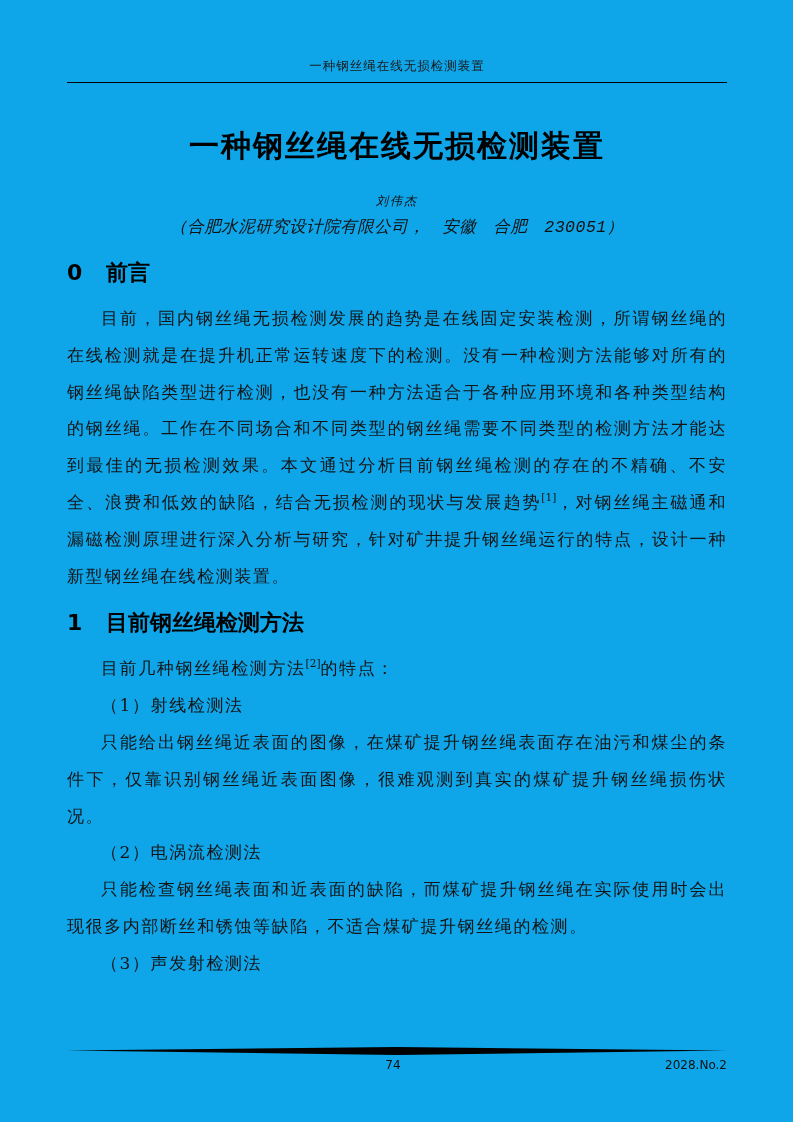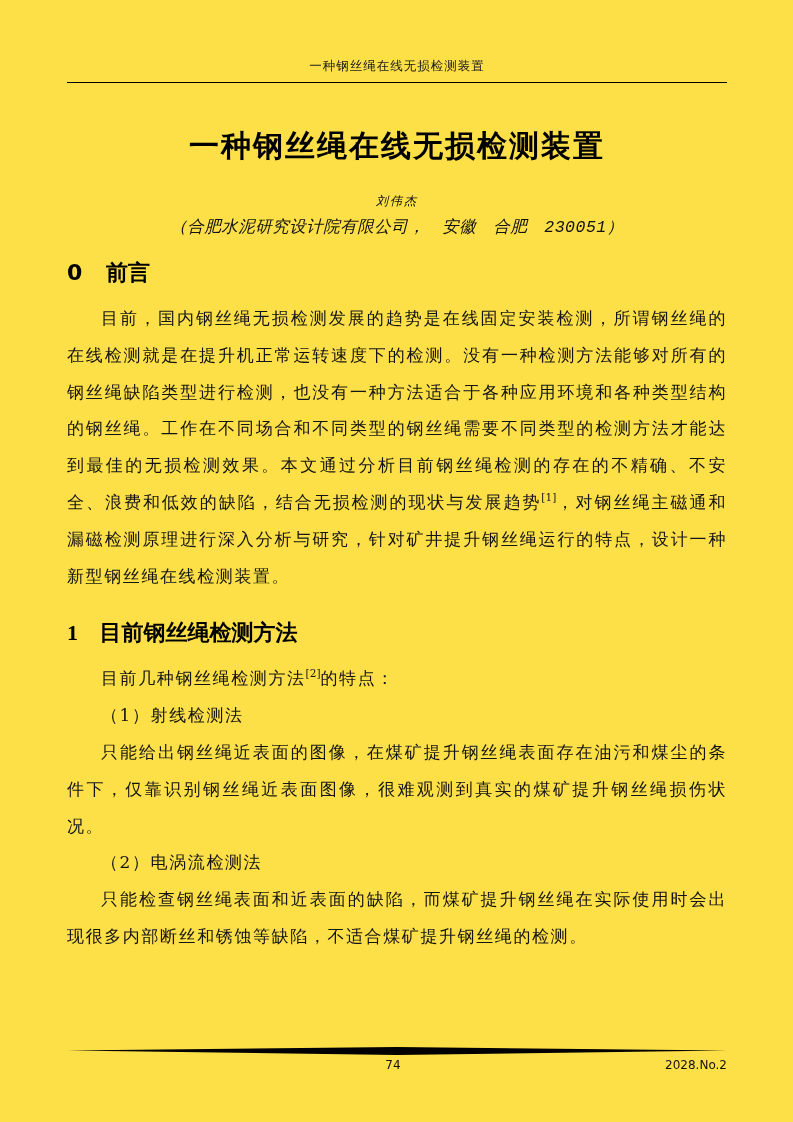--- a/index.html
+++ b/index.html
@@ -2,21 +2,21 @@
 <html><head>
 <meta charset="utf-8">
 <style>
   * { margin: 0; padding: 0; box-sizing: border-box; }
   html, body { background: #e8e8e8; }
   .page {
     position: relative;
     width: 793px;
     height: 1122px;
     margin: 0 auto;
-    background: #fde047;
+    background: #0ea5e9;
     color: #141414;
     font-family: "DejaVu Serif", serif;
     overflow: hidden;
   }
   
   .running-header {
     position: absolute;
     top: 58px;
     left: 67px;
     right: 66px;
@@ -74,21 +74,21 @@
     text-align: justify;
     text-align-last: left;
     color: #141414;
   }
   .ref-sup {
     font-size: 10.5px;
     letter-spacing: 0;
     vertical-align: super;
     line-height: 0;
   }
-  .gap-before { margin-top: 24px; font-family: Liberation Serif, serif; }
+  .gap-before { margin-top: 14px; }
   
   .footer {
     position: absolute;
     top: 1047px;
     left: 67px;
     right: 66px;
   }
   .footer-rule { display: block; width: 100%; height: 8px; }
   .footer-row {
     position: relative;
@@ -138,20 +138,21 @@
       <span class="sec-num">1</span>
       <span>目前钢丝绳检测方法</span>
     </h2>
     <p class="body-para">
       <span>目前几种钢丝绳检测方法</span><sup class="ref-sup">[2]</sup><span>的特点：</span>
     </p>
     <p class="body-para">（1）射线检测法</p>
     <p class="body-para">只能给出钢丝绳近表面的图像，在煤矿提升钢丝绳表面存在油污和煤尘的条件下，仅靠识别钢丝绳近表面图像，很难观测到真实的煤矿提升钢丝绳损伤状况。</p>
     <p class="body-para">（2）电涡流检测法</p>
     <p class="body-para">只能检查钢丝绳表面和近表面的缺陷，而煤矿提升钢丝绳在实际使用时会出现很多内部断丝和锈蚀等缺陷，不适合煤矿提升钢丝绳的检测。</p>
+    <p class="body-para">（3）声发射检测法</p>
 
   </div>
 
   <div class="footer">
     <svg class="footer-rule" viewBox="0 0 660 8" preserveAspectRatio="none" aria-hidden="true">
       <polygon points="0,3.5 330,0 660,3.5 330,8" fill="#000"></polygon>
     </svg>
     <div class="footer-row">
       <span class="page-number">74</span>
       <span class="issue-label">2028.No.2</span>

